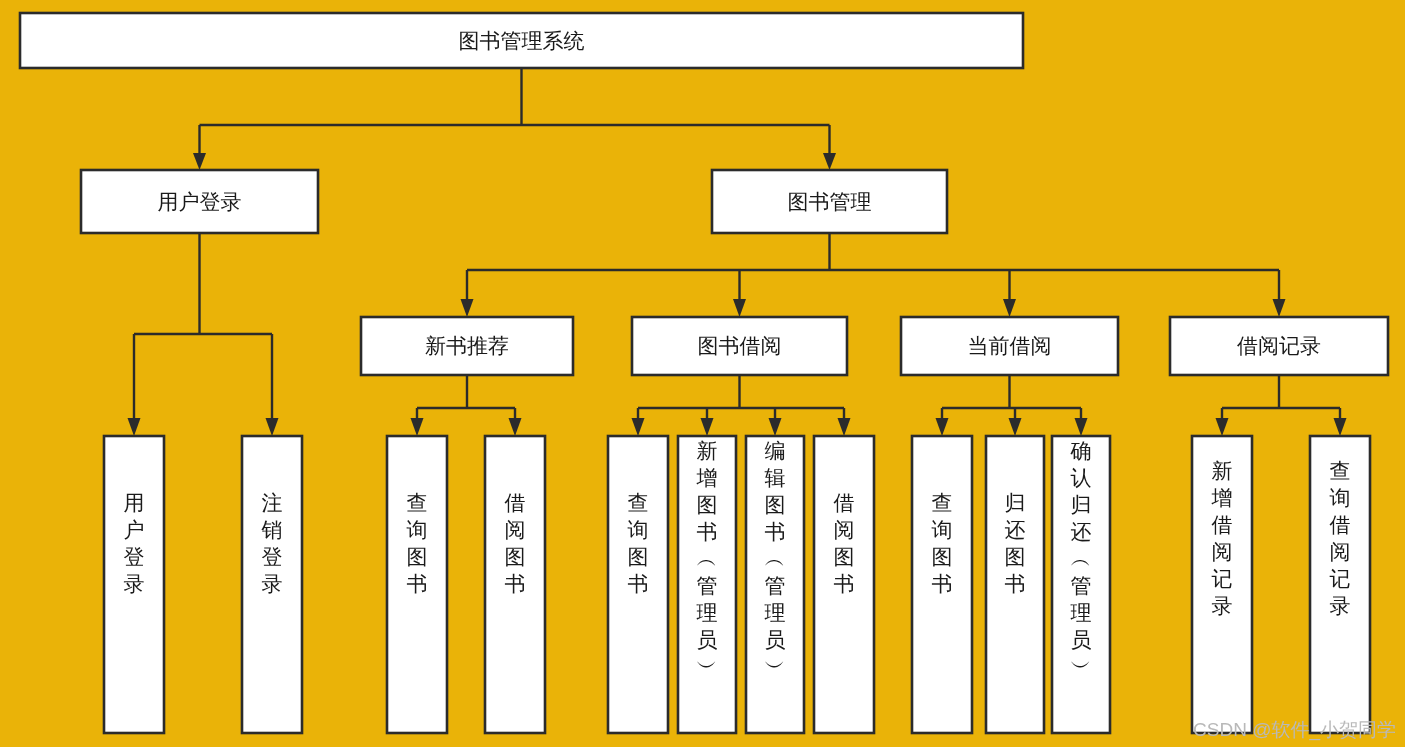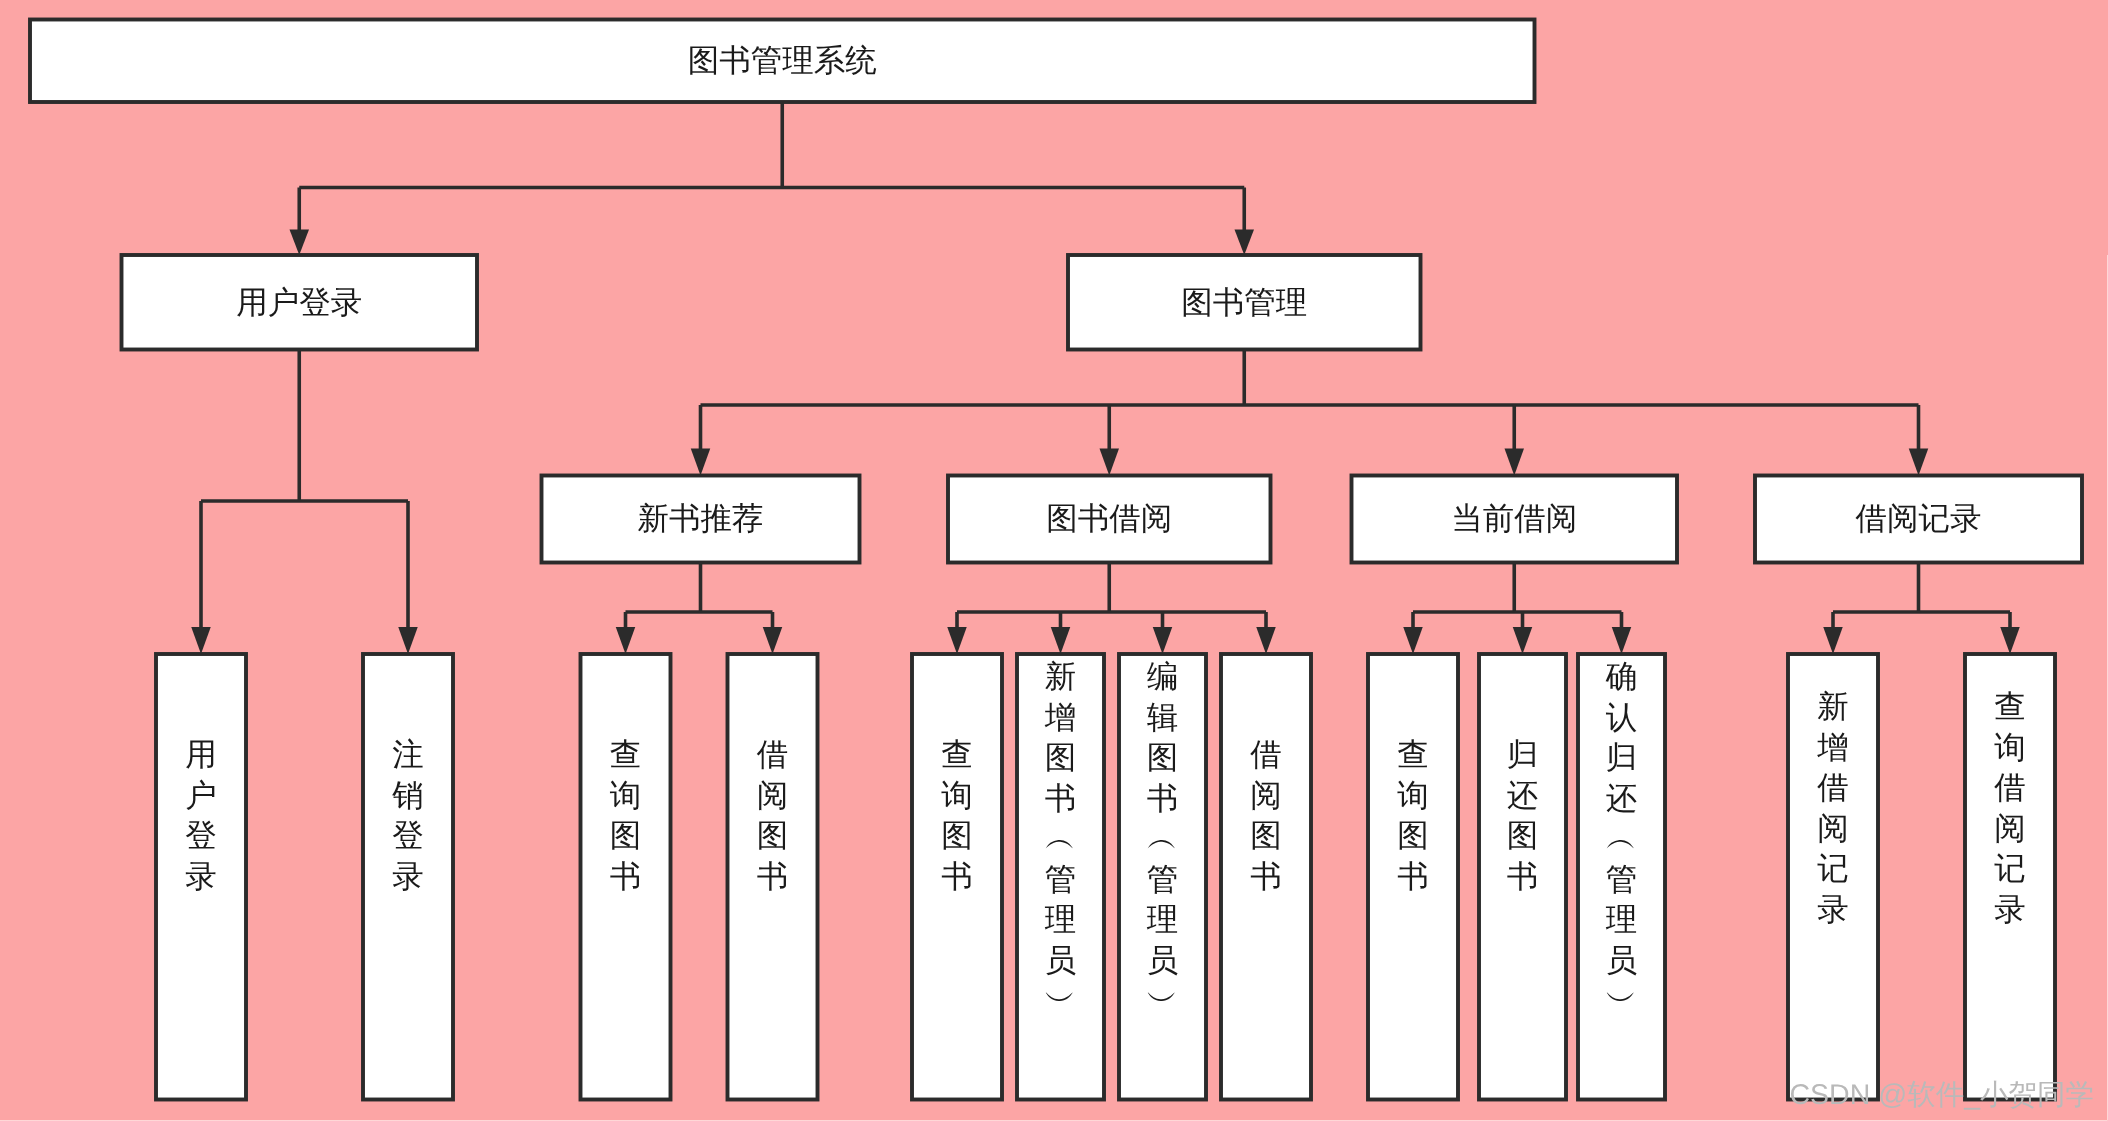--- a/index.html
+++ b/index.html
@@ -10,21 +10,21 @@
   body {
     width: 1405px;
     height: 747px;
     overflow: hidden;
     font-family: "Liberation Sans", "DejaVu Sans", sans-serif;
   }
   #diagram-root {
     position: relative;
     width: 1405px;
     height: 747px;
-    background: #fca5a5;
+    background: #eab308;
   }
   svg#flow {
     display: block;
     width: 1405px;
     height: 747px;
   }
   .node-rect {
     fill: #ffffff;
     stroke: #2b2b2b;
     stroke-width: 2.6;

